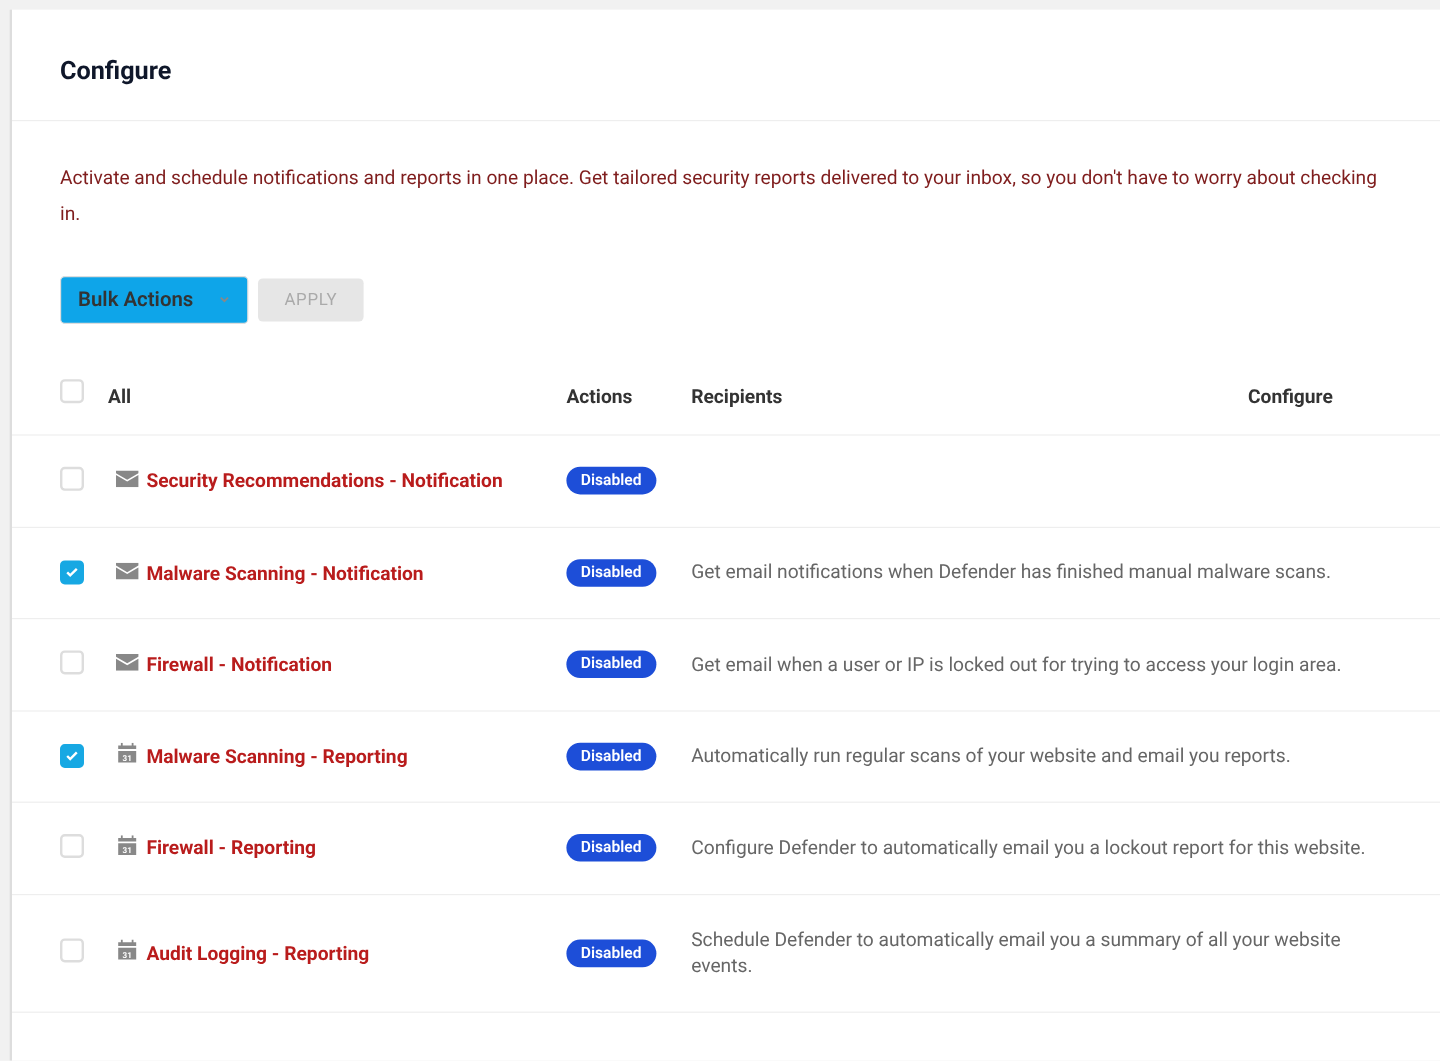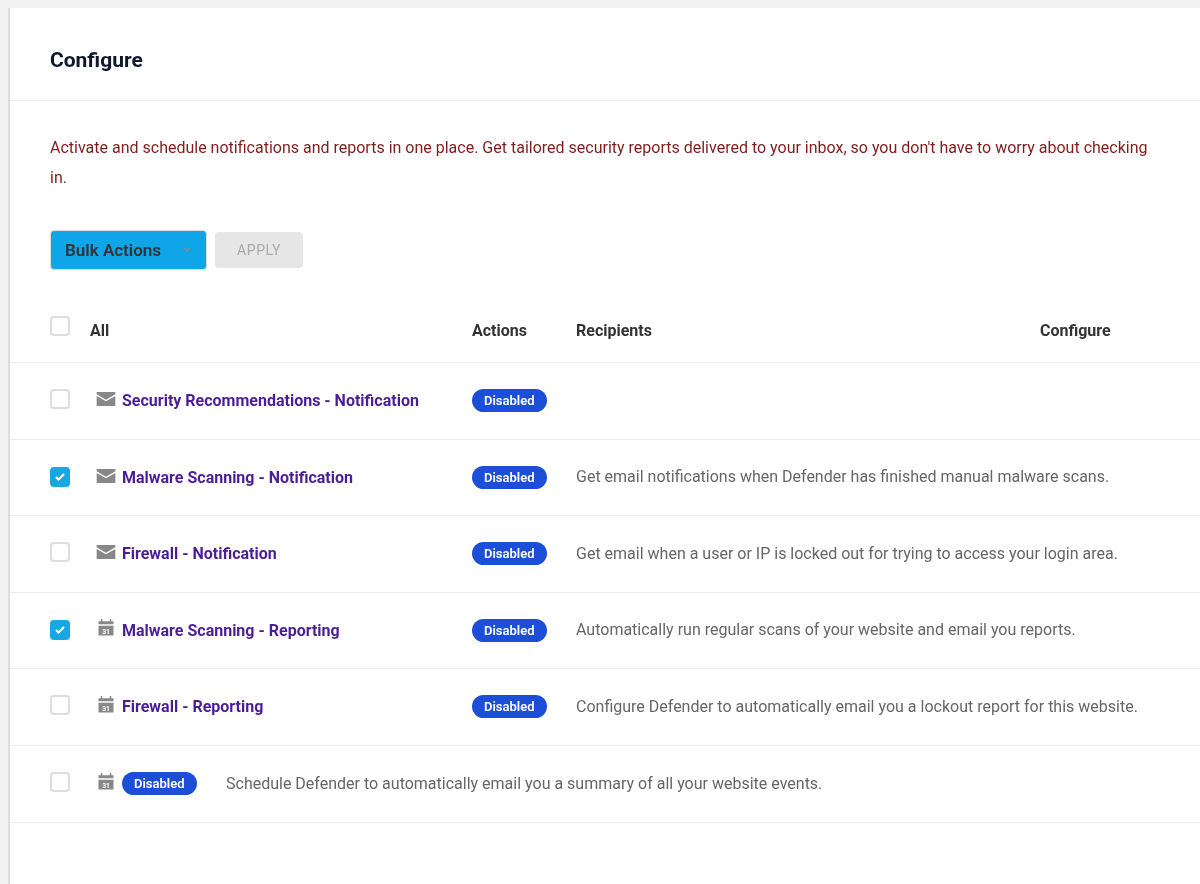--- a/index.html
+++ b/index.html
@@ -117,21 +117,21 @@
     }
     .checkbox.checked {
       background: #17a8e3;
       border-color: #17a8e3;
     }
     .checkbox.checked svg { display: block; }
     .checkbox svg { display: none; }
     .type-icon { color: #888; }
     .row-name {
       font-weight: 700;
-      color: #4c1d95;
+      color: #b91c1c;
     }
     .status-badge {
       display: inline-block;
       background: #1d4ed8;
       color: #fff;
       font-size: 13px;
       font-weight: 600;
       padding: 4px 12px;
       border-radius: 14px;
     }
@@ -286,20 +286,21 @@
         
       </span>
     </div>
     <div class="col-icon">
       <span class="type-icon"><svg width="18" height="18" viewBox="0 0 24 24">
                 <path fill="currentColor" d="M5 0h2v3h10V0h2v3h3v4H2V3h3V0z"></path>
                 <path fill="currentColor" d="M2 9h20v13H2V9zm4 3h3v3H6v-3zm5 0h3v3h-3v-3zm5 0h3v3h-3v-3z"></path>
                 <text x="12" y="20" text-anchor="middle" font-size="9" fill="#fff" font-weight="700">31</text>
               </svg></span>
     </div>
+    <div class="col-name row-name">Audit Logging - Reporting</div>
     <div class="col-status">
       <span class="status-badge">Disabled</span>
     </div>
     <div class="col-desc row-desc">Schedule Defender to automatically email you a summary of all your website events.</div>
   </div>
 </div>
   </div>
 
 </div>
 

